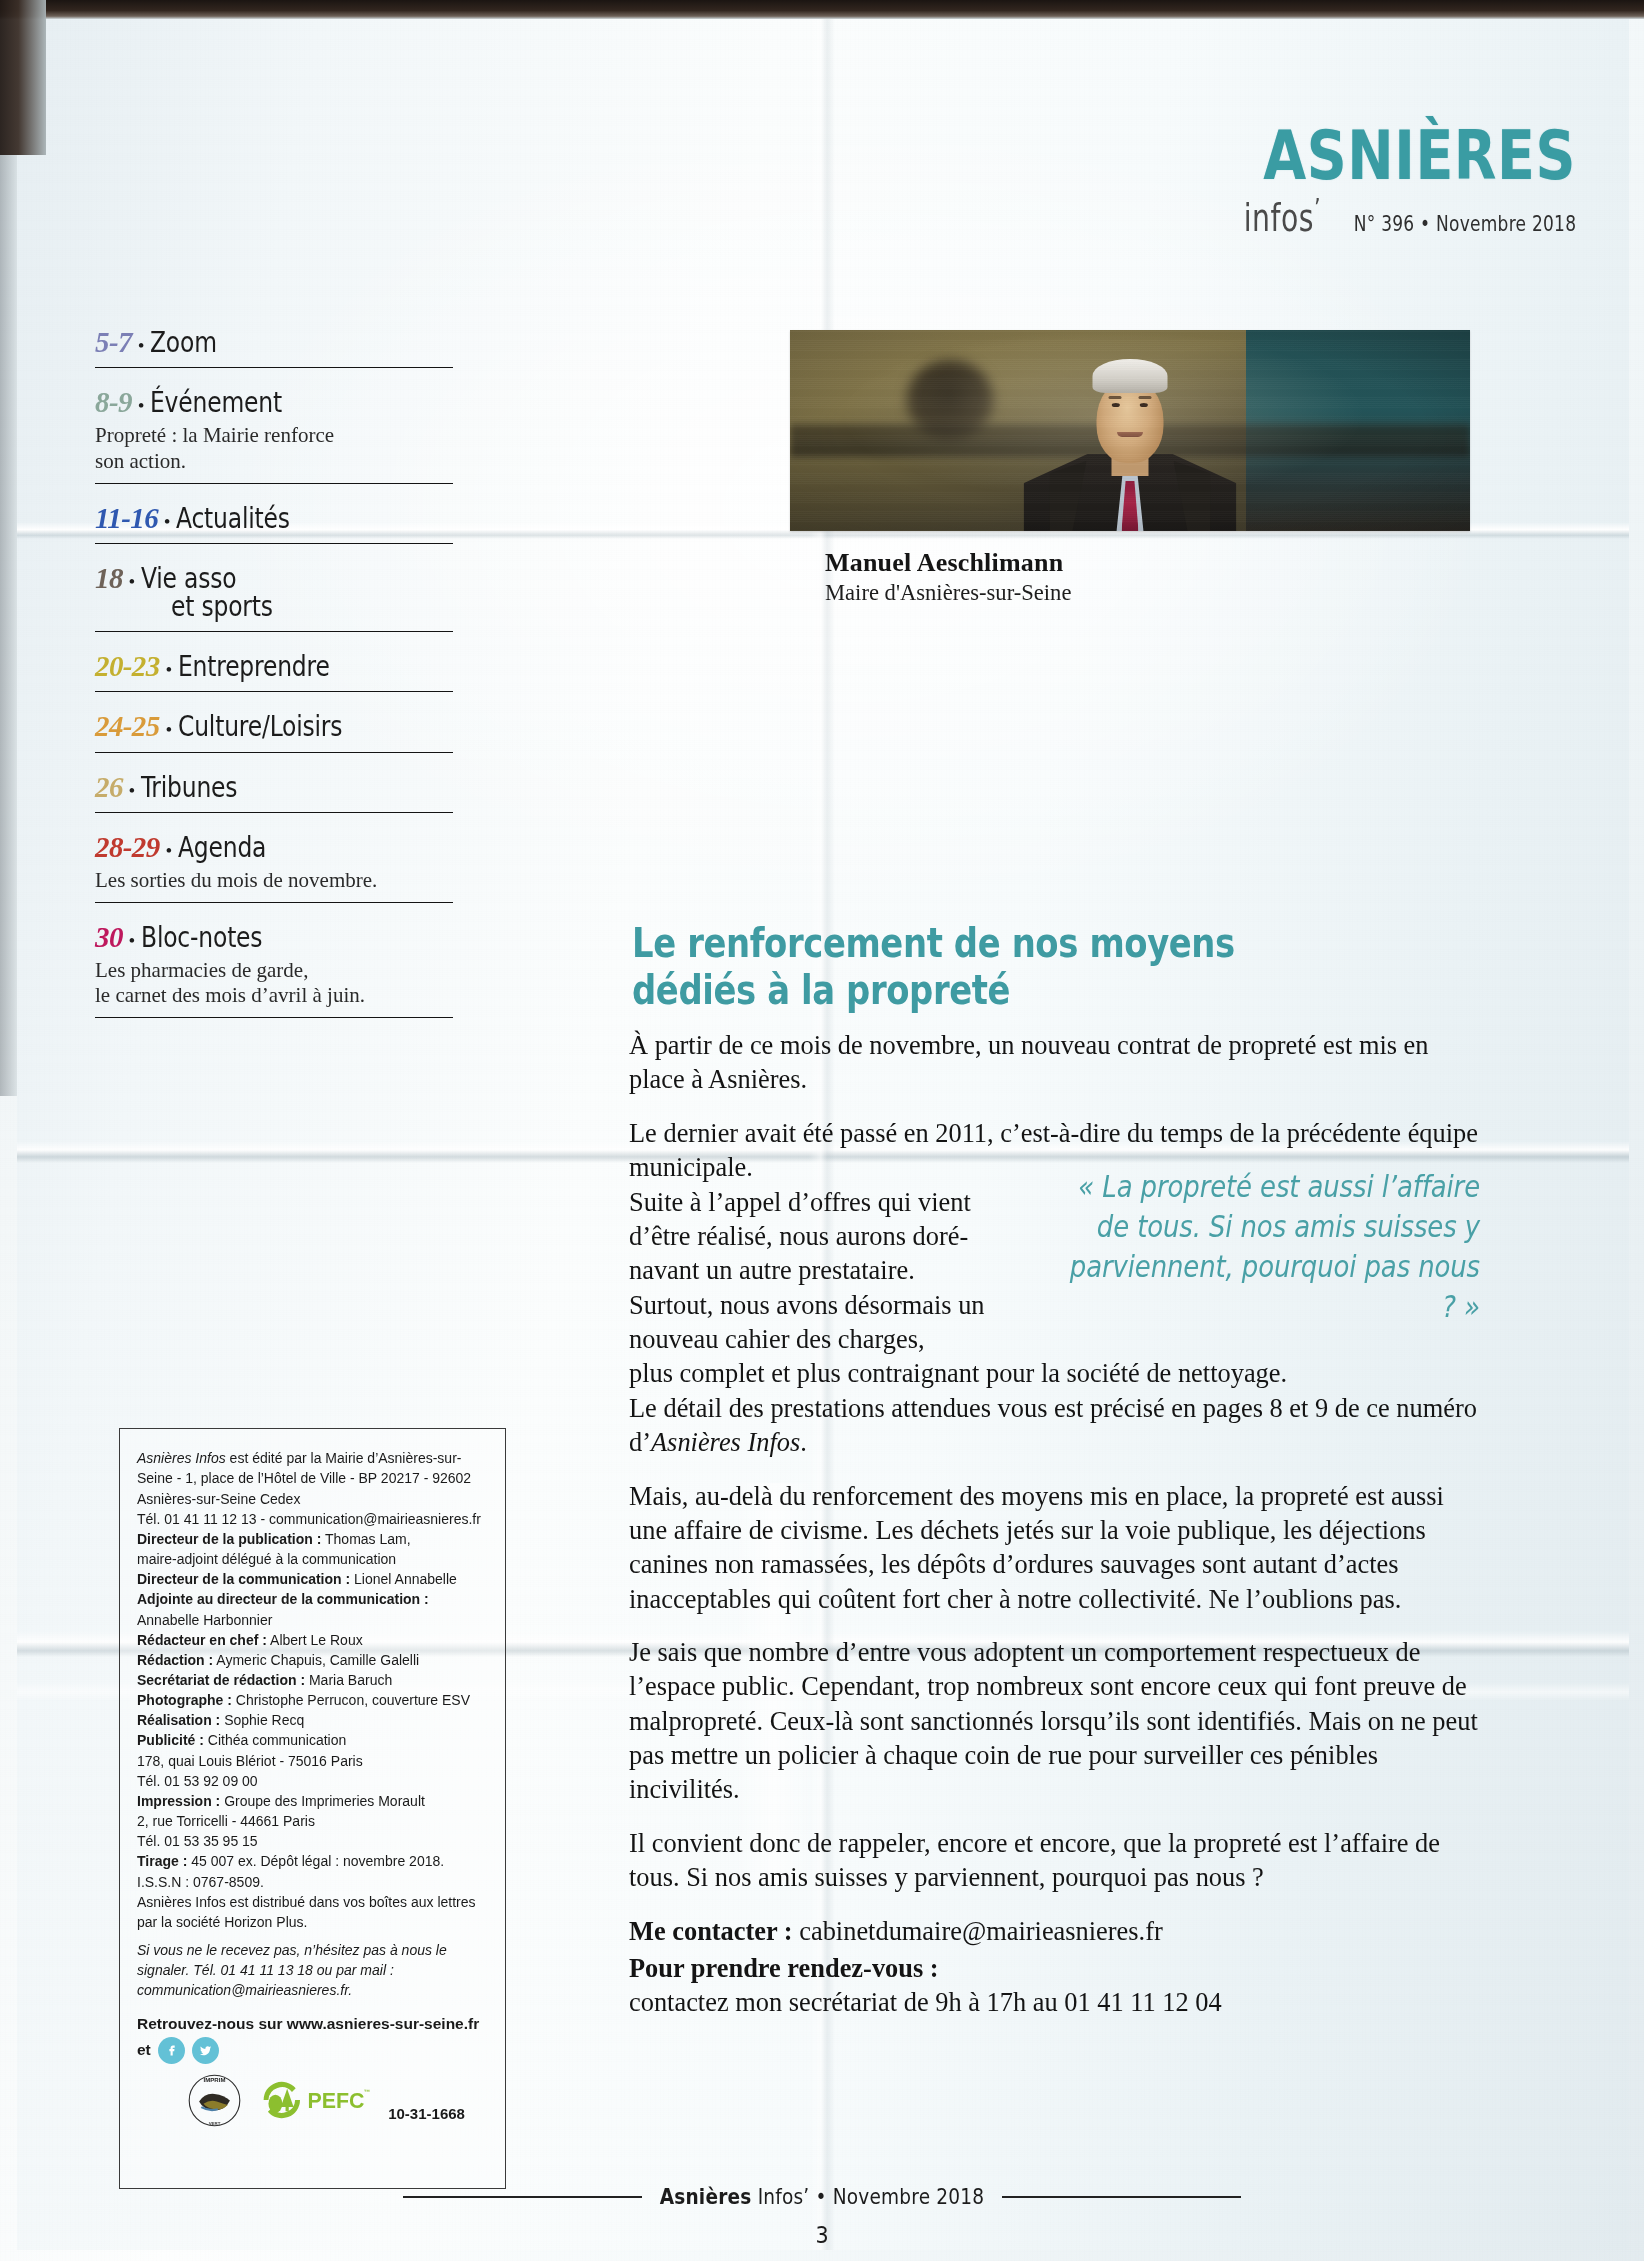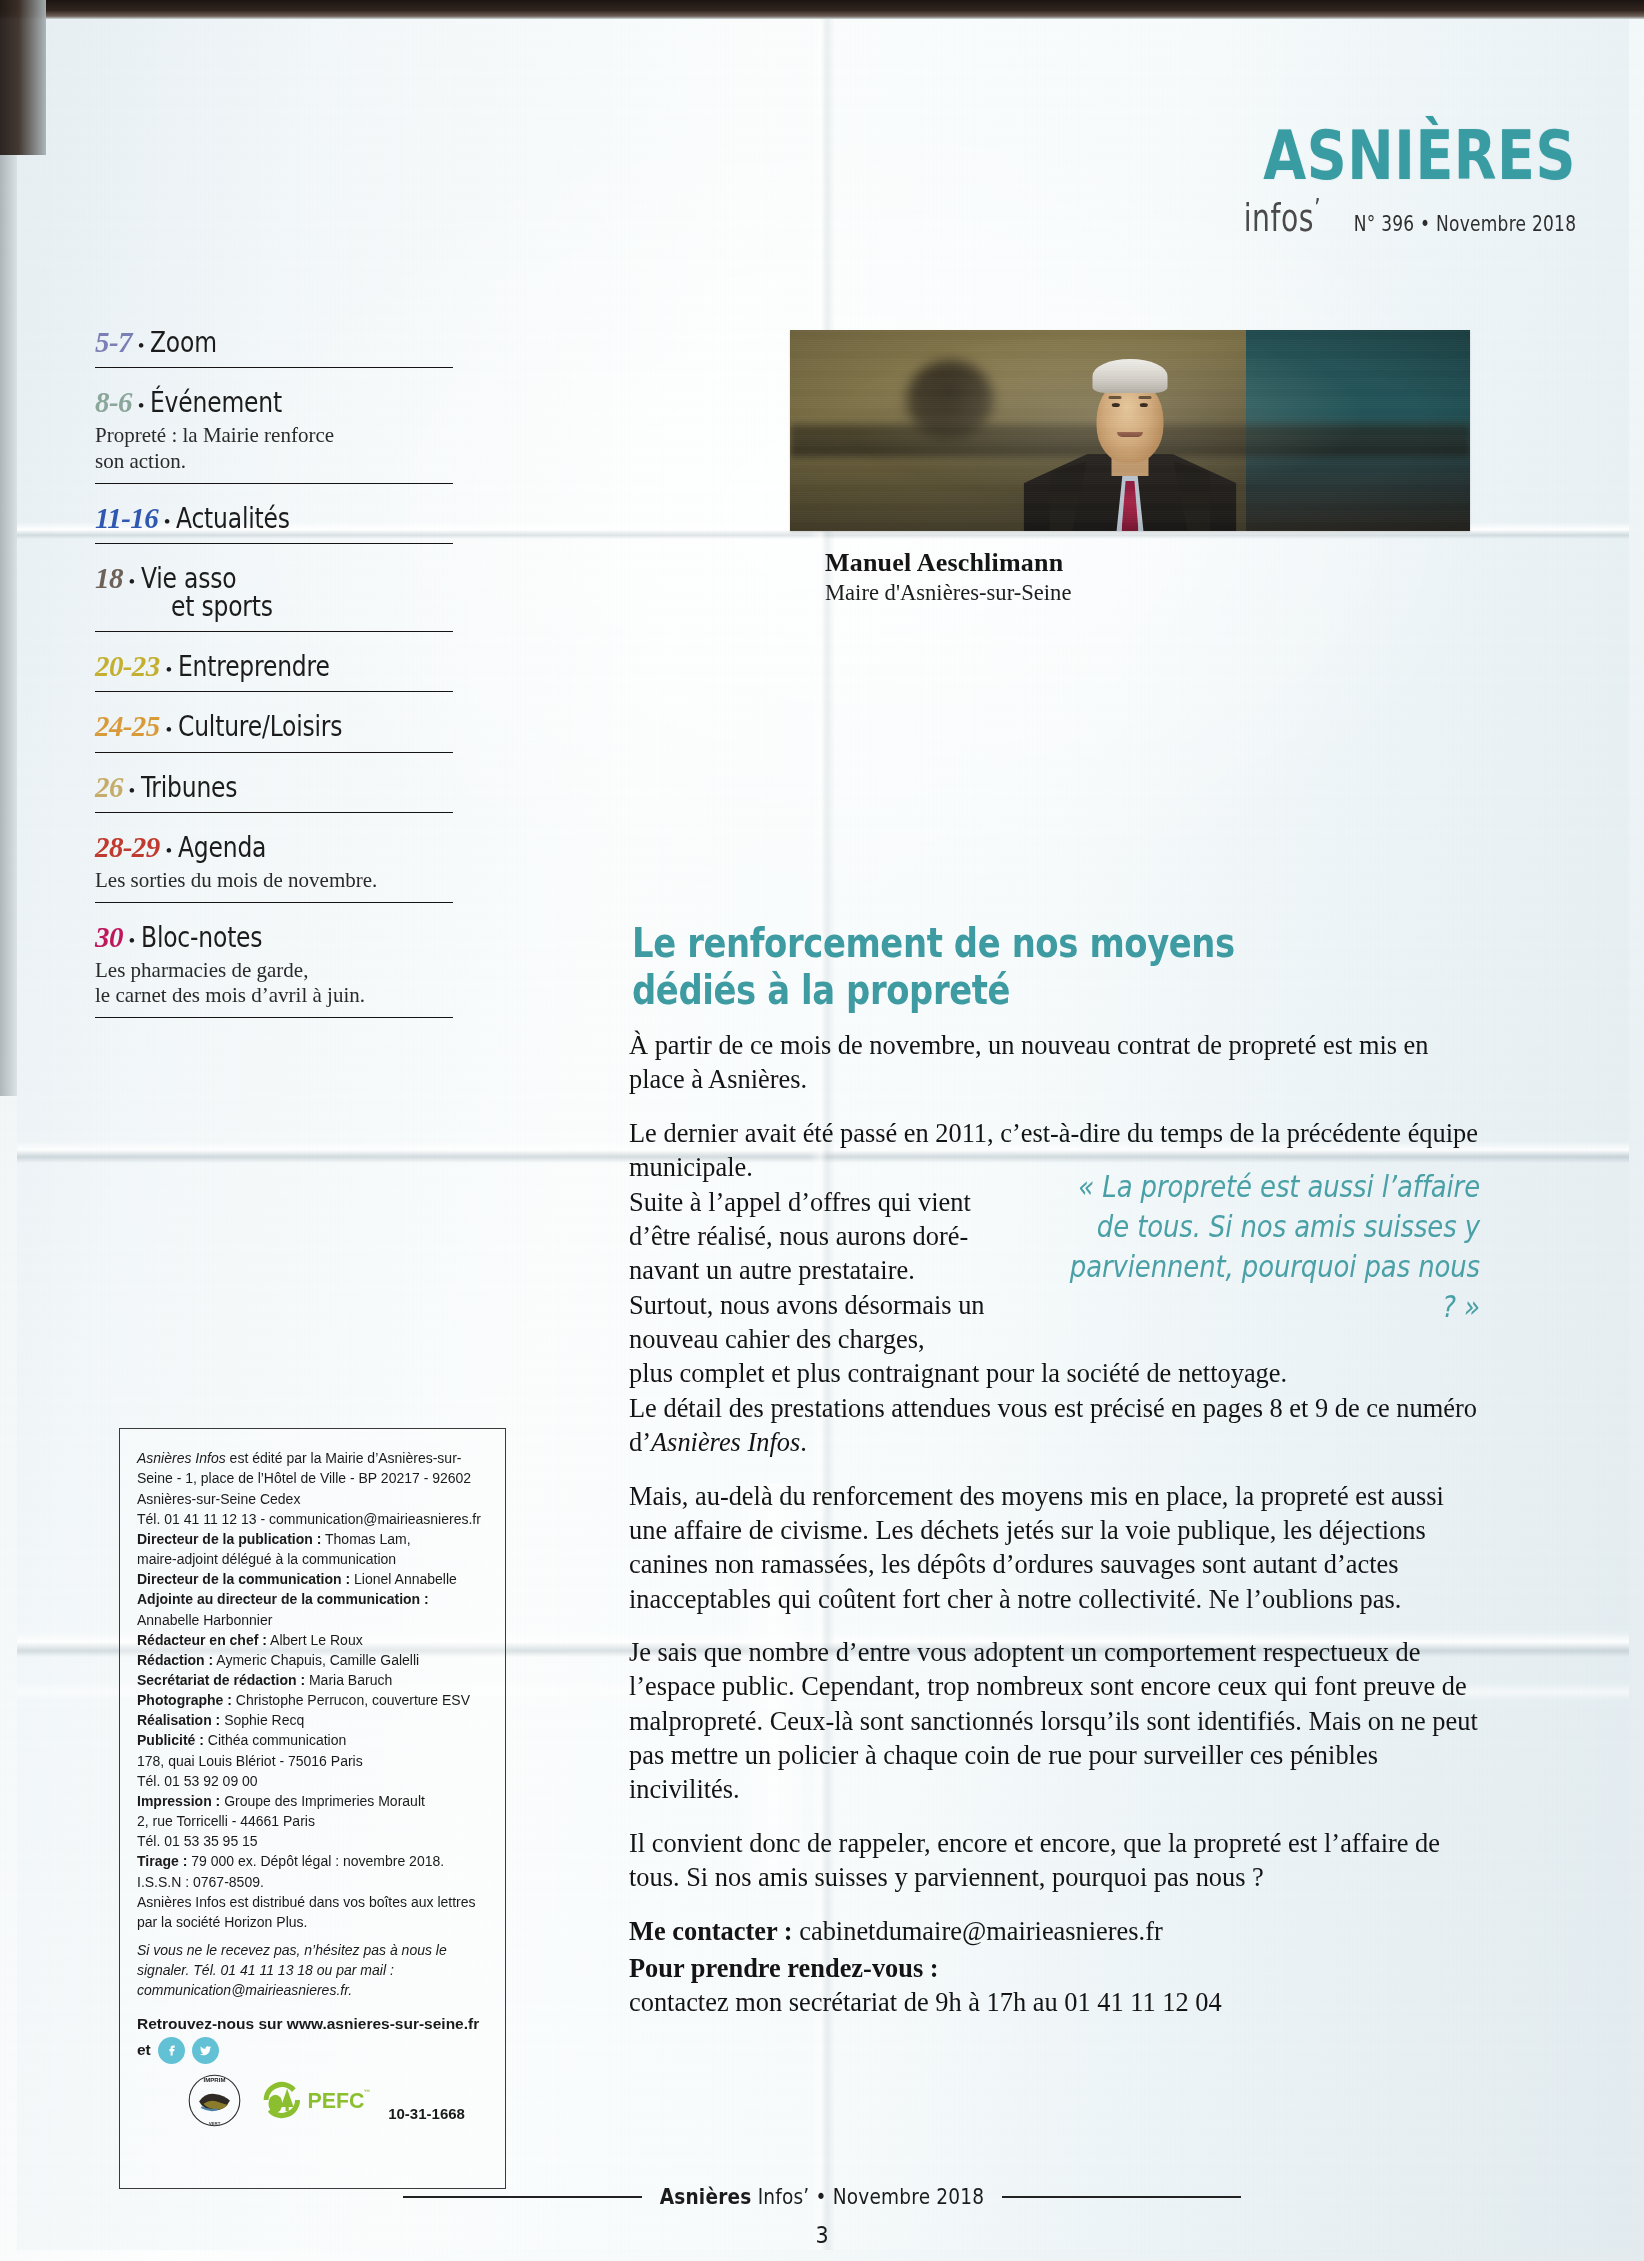--- a/index.html
+++ b/index.html
@@ -245,21 +245,21 @@
     <div class="toc-item">
       <div class="toc-line">
         <span class="toc-num" style="color: rgb(123, 127, 181);">5-7</span>
         <span class="toc-dot">•</span>
         <span class="toc-name">Zoom</span>
       </div>
       <hr class="toc-rule">
     </div>
     <div class="toc-item">
       <div class="toc-line">
-        <span class="toc-num" style="color: rgb(138, 167, 154);">8-6</span>
+        <span class="toc-num" style="color: rgb(138, 167, 154);">8-9</span>
         <span class="toc-dot">•</span>
         <span class="toc-name">Événement</span>
       </div>
       <div class="toc-desc">Propreté : la Mairie renforce<br>son action.</div>
       <hr class="toc-rule">
     </div>
     <div class="toc-item">
       <div class="toc-line">
         <span class="toc-num" style="color: rgb(47, 88, 176); font-style: italic;">11-16</span>
         <span class="toc-dot">•</span>
@@ -390,21 +390,21 @@
   <p><b>Rédaction :</b><span> Aymeric Chapuis, Camille Galelli</span></p>
   <p><b>Secrétariat de rédaction :</b><span> Maria Baruch</span></p>
   <p><b>Photographe :</b><span> Christophe Perrucon, couverture ESV</span></p>
   <p><b>Réalisation :</b><span> Sophie Recq</span></p>
   <p><b>Publicité :</b><span> Cithéa communication</span></p>
   <p>178, quai Louis Blériot - 75016 Paris</p>
   <p>Tél. 01 53 92 09 00</p>
   <p><b>Impression :</b><span> Groupe des Imprimeries Morault</span></p>
   <p>2, rue Torricelli - 44661 Paris</p>
   <p>Tél. 01 53 35 95 15</p>
-  <p><b>Tirage :</b><span> 79 000 ex. Dépôt légal : novembre 2018.</span></p>
+  <p><b>Tirage :</b><span> 45 007 ex. Dépôt légal : novembre 2018.</span></p>
   <p>I.S.S.N : 0767-8509.</p>
   <p>Asnières Infos est distribué dans vos boîtes aux lettres par la société Horizon Plus.</p>
   <p class="col-gap"></p>
   <p><i>Si vous ne le recevez pas, n’hésitez pas à nous le signaler. Tél. 01 41 11 13 18 ou par mail : communication@mairieasnieres.fr.</i></p>
 
   <div id="col-social">
     <div>Retrouvez-nous sur www.asnieres-sur-seine.fr</div>
     <div id="social-row">
       <span>et</span>
       <span class="sicon">

